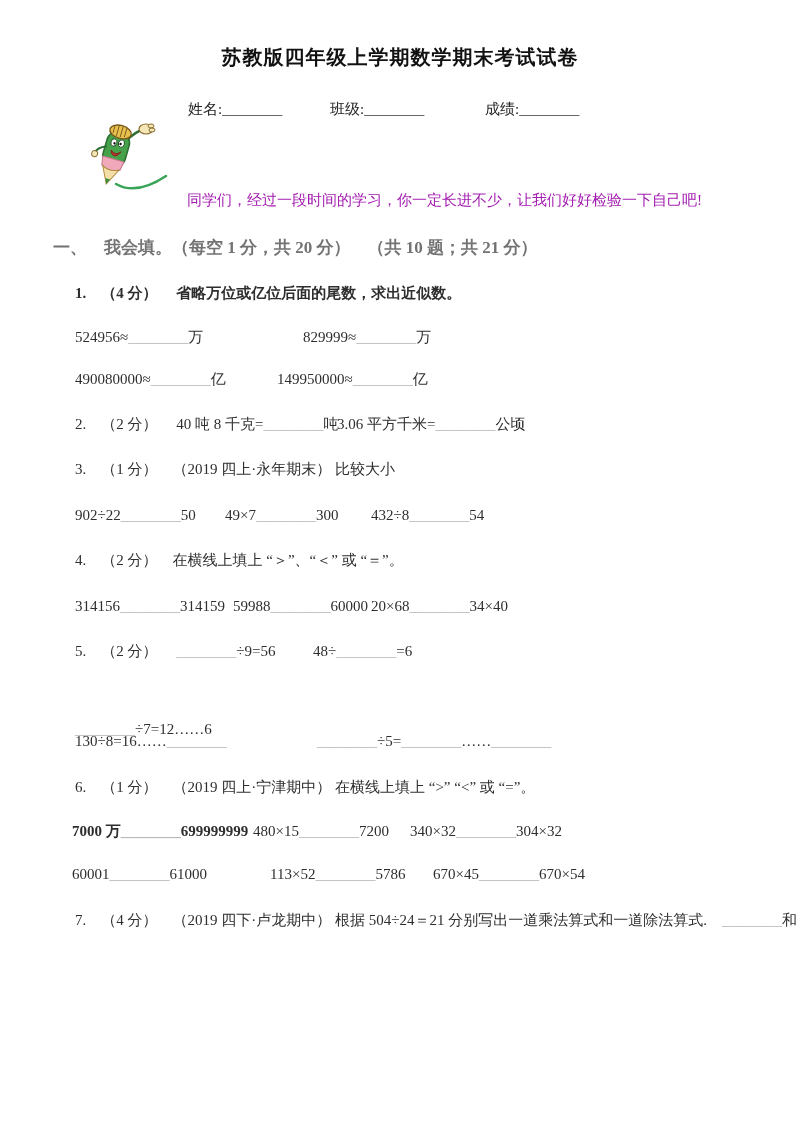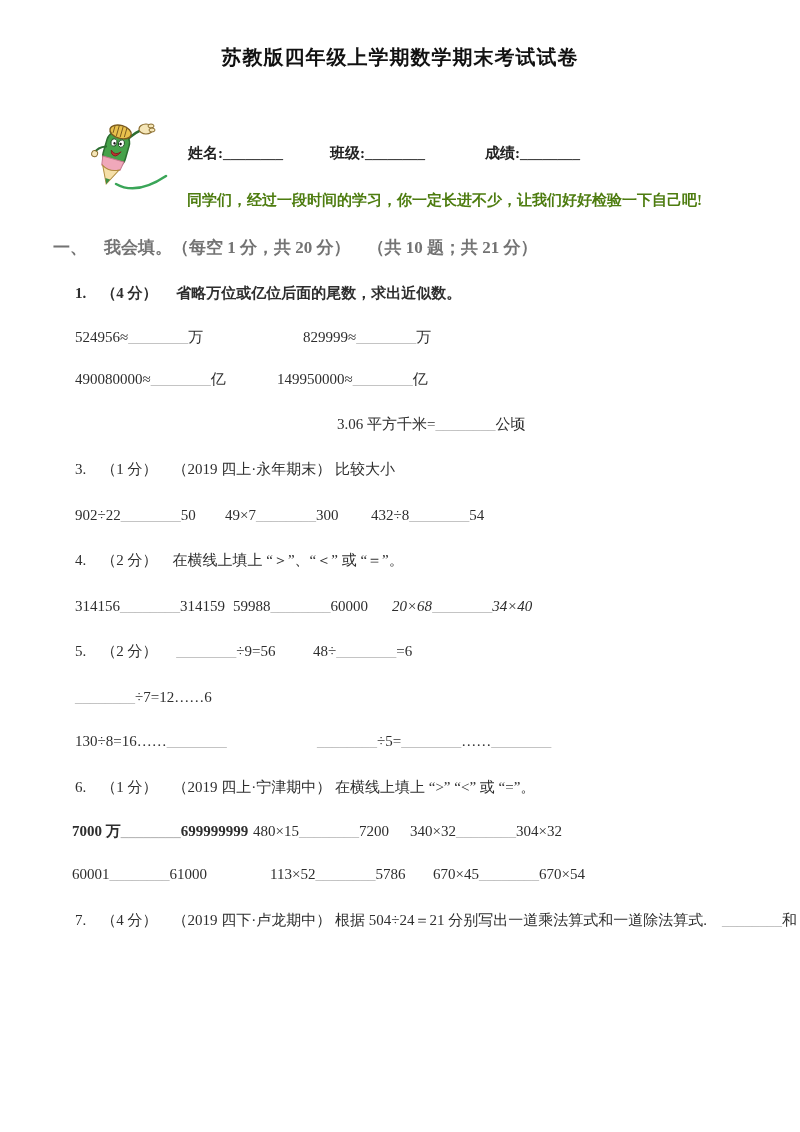--- a/index.html
+++ b/index.html
@@ -4,22 +4,22 @@
 <style>
   html,body { margin:0; padding:0; background:#ffffff; }
   .page {
     position:relative; width:800px; height:943px; margin:0 auto;
     background:#ffffff; overflow:hidden;
     font-family:"Liberation Serif","DejaVu Serif",serif;
     color:#2e2e2e;
   }
   .t { position:absolute; font-size:15px; line-height:1.3; white-space:nowrap; color:#2e2e2e; }
   .title { left:0; right:0; top:44px; text-align:center; font-size:20px; font-weight:bold; color:#111; letter-spacing:1px; }
-  .field { font-weight:bold; color:#222;margin-top:44px; }
-  .greeting { font-weight:700; color:#4d7c0f;text-align:center; }
+  .field { font-weight:normal; color:#222; }
+  .greeting { font-weight:400; color:#a21caf;text-align:center; }
   .section-heading { font-size:17px; font-weight:bold; color:#737373; }
   .footer { left:0; right:0; top:1034px; text-align:center; font-size:11px; color:#444; letter-spacing:2px; }
   .blank { color:#b3b3b3; letter-spacing:0; }
   .field .blank { color:#333; }
   .mascot { position:absolute; left:86px; top:121px; width:84px; height:72px; }
 </style>
 </head>
 <body>
 
 <div class="page">
@@ -58,35 +58,36 @@
   <div class="t greeting" style="left:187px; top:191px;">同学们，经过一段时间的学习，你一定长进不少，让我们好好检验一下自己吧!</div>
 
   <div class="t section-heading" style="left:53px; top:237px;">一、　我会填。（每空 1 分，共 20 分）　（共 10 题；共 21 分）</div>
 
   <div class="t" style="left:75px; top:284px;font-weight:bold;">1.　（4 分）　 省略万位或亿位后面的尾数，求出近似数。</div>
   <div class="t" style="left:75px; top:328px;">524956≈<span class="blank">________</span>万</div>
   <div class="t" style="left:303px; top:328px;">829999≈<span class="blank">________</span>万</div>
   <div class="t" style="left:75px; top:370px;">490080000≈<span class="blank">________</span>亿</div>
   <div class="t" style="left:277px; top:370px;">149950000≈<span class="blank">________</span>亿</div>
 
+  <div class="t" style="left:75px; top:415px;">2.　（2 分）　 40 吨 8 千克=<span class="blank">________</span>吨</div>
   <div class="t" style="left:337px; top:415px;">3.06 平方千米=<span class="blank">________</span>公顷</div>
 
   <div class="t" style="left:75px; top:460px;">3.　（1 分）　（2019 四上·永年期末） 比较大小</div>
   <div class="t" style="left:75px; top:506px;">902÷22<span class="blank">________</span>50</div>
   <div class="t" style="left:225px; top:506px;">49×7<span class="blank">________</span>300</div>
   <div class="t" style="left:371px; top:506px;">432÷8<span class="blank">________</span>54</div>
 
   <div class="t" style="left:75px; top:551px;">4.　（2 分）　在横线上填上 “＞”、“＜” 或 “＝”。</div>
   <div class="t" style="left:75px; top:597px;">314156<span class="blank">________</span>314159</div>
   <div class="t" style="left:233px; top:597px;">59988<span class="blank">________</span>60000</div>
-  <div class="t" style="left:392px; top:597px;font-style:italic;">20×68<span class="blank">________</span>34×40</div>
+  <div class="t" style="left:371px; top:597px;">20×68<span class="blank">________</span>34×40</div>
 
   <div class="t" style="left:75px; top:642px;">5.　（2 分）　 <span class="blank">________</span>÷9=56</div>
   <div class="t" style="left:313px; top:642px;">48÷<span class="blank">________</span>=6</div>
-  <div class="t" style="left:75px; top:688px;"><span class="blank">________</span>÷7=12……6</div>
+  <div class="t" style="left:75px; top:720px;"><span class="blank">________</span>÷7=12……6</div>
   <div class="t" style="left:75px; top:732px;">130÷8=16……<span class="blank">________</span></div>
   <div class="t" style="left:278px; top:732px;margin-left:39px;"><span class="blank">________</span>÷5=<span class="blank">________</span>……<span class="blank">________</span></div>
 
   <div class="t" style="left:75px; top:778px;">6.　（1 分）　（2019 四上·宁津期中） 在横线上填上 “&gt;” “&lt;” 或 “=”。</div>
   <div class="t" style="left:72px; top:822px;font-weight:bold;">7000 万<span class="blank">________</span>699999999</div>
   <div class="t" style="left:253px; top:822px;">480×15<span class="blank">________</span>7200</div>
   <div class="t" style="left:410px; top:822px;">340×32<span class="blank">________</span>304×32</div>
   <div class="t" style="left:72px; top:865px;">60001<span class="blank">________</span>61000</div>
   <div class="t" style="left:270px; top:865px;">113×52<span class="blank">________</span>5786</div>
   <div class="t" style="left:433px; top:865px;">670×45<span class="blank">________</span>670×54</div>

